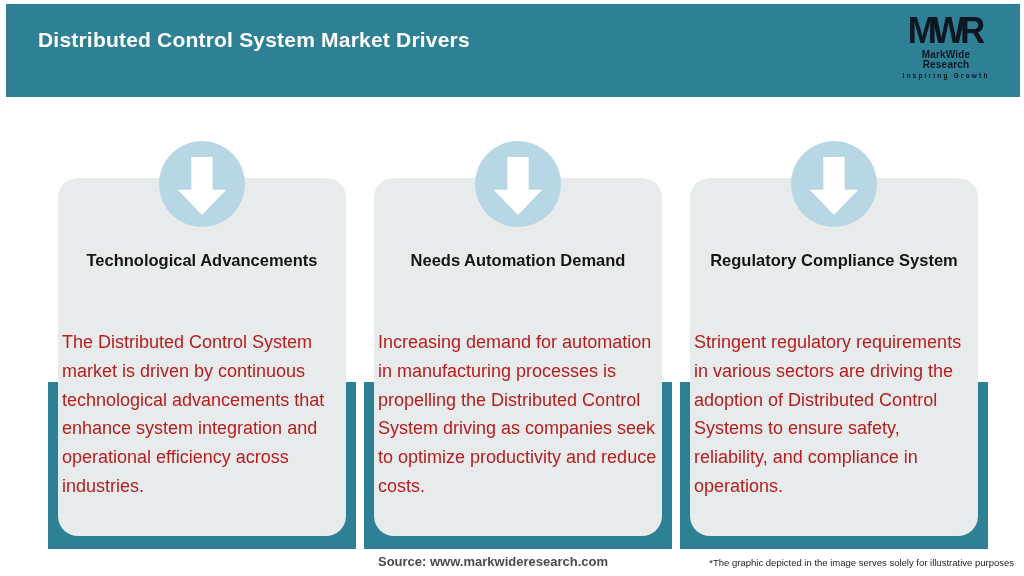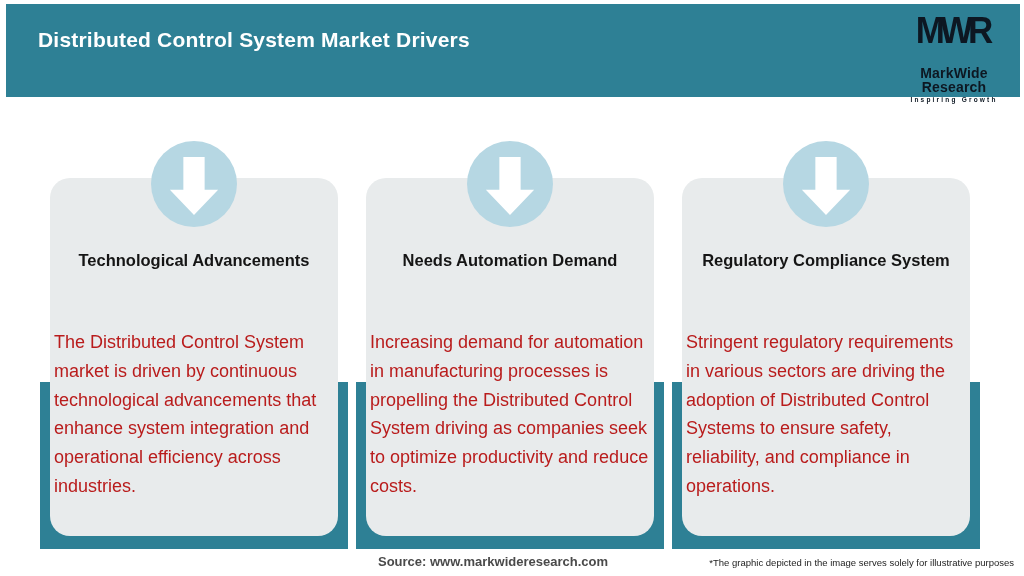--- a/index.html
+++ b/index.html
@@ -11,33 +11,33 @@
   
   .header {
     position:absolute; left:6px; top:4px; width:1014px; height:93px;
     background:#2e8095;
   }
   .page-title {
     position:absolute; left:32px; top:24px; margin:0;
     font-size:21px; font-weight:bold; color:#ffffff; letter-spacing:0.2px;
   }
   .logo {
-    position:absolute; right:18px; top:8px; width:96px; text-align:center;
+    position:absolute; right:26px; top:8px; width:96px; text-align:center;
     color:#0d1722; line-height:1;
   }
   .logo-mark {
     font-size:35px; font-weight:bold; letter-spacing:-5px;
     transform:scaleY(1.05); margin-right:4px;
   }
-  .logo-name { font-size:14px; font-weight:bold; margin-top:19px; letter-spacing:0.2px; }
+  .logo-name { font-size:10px; font-weight:bold; margin-top:3px; letter-spacing:0.2px; }
   .logo-tagline { font-size:6.5px; font-weight:bold; letter-spacing:2.2px; margin-top:3px; }
 
   
   .cards-row {
-    position:absolute; left:40px; top:141px; width:940px; height:412px;
+    position:absolute; left:48px; top:141px; width:940px; height:412px;
     display:flex; gap:8px;
   }
   .card-unit { position:relative; flex:1; }
   .teal-back {
     position:absolute; left:0; right:0; top:241px; height:167px;
     background:#2e8095;
   }
   .card {
     position:absolute; left:10px; right:10px; top:37px; height:358px;
     background:#e8ebec; border-radius:20px;

